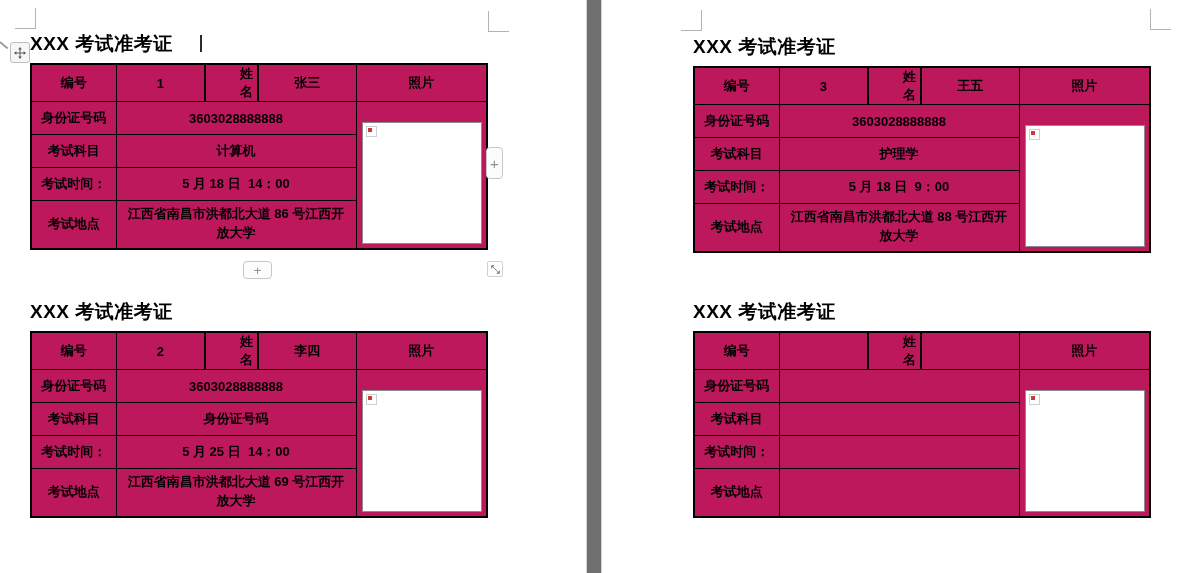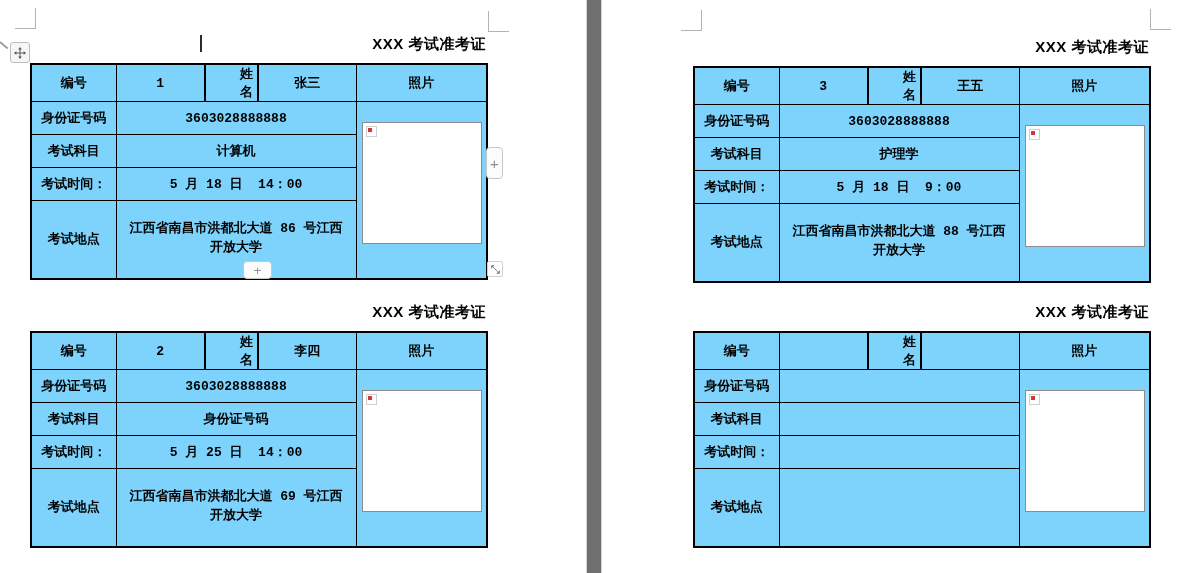--- a/index.html
+++ b/index.html
@@ -34,39 +34,39 @@
 
   
   .ticket { position:absolute; width:456px; }
   .t1 { left:30px;  top:34px; }
   .t2 { left:30px;  top:302px; }
   .t3 { left:693px; top:37px; }
   .t4 { left:693px; top:302px; }
 
   .ticket-title {
     position:relative; height:20px; line-height:20px; margin-bottom:9px;
-    text-align:right; font-size:15px; font-weight:700; letter-spacing:.5px;
+    text-align:left; font-size:19px; font-weight:700; letter-spacing:.5px;
   }
   .text-cursor {
     position:absolute; left:170px; top:1px; width:1.5px; height:17px; background:#2b2b2b;
   }
 
   table.ticket-table {
     border-collapse:collapse; table-layout:fixed; width:456px;
-    border:2px solid #000; background:#7dd3fc;font-family:Liberation Mono, monospace;
+    border:2px solid #000; background:#be185d;
   }
   .ticket-table td {
     border:1px solid #000; text-align:center; vertical-align:middle;
     font-size:13px; font-weight:600; padding:0 4px; overflow:hidden;
   }
   tr.rh  { height:33px; }
   tr.r2  { height:33px; }
   tr.r3  { height:33px; }
   tr.r4  { height:33px;margin-left:28px; }
-  tr.r5  { height:78px;border-radius:18px; }
+  tr.r5  { height:48px;border-radius:18px; }
   td.name-lbl { border-left-width:2px; border-right-width:2px;padding-left:34px; }
   td.loc { line-height:1.45; padding:0 8px; }
   td.time-val { white-space:pre; }
 
   
   td.photo-cell { position:relative; padding:0; }
   .photo-box {
     position:absolute; left:5px; top:20px; width:118px; height:120px;
     border:1px solid #8c8c8c; background:#fff;
   }

